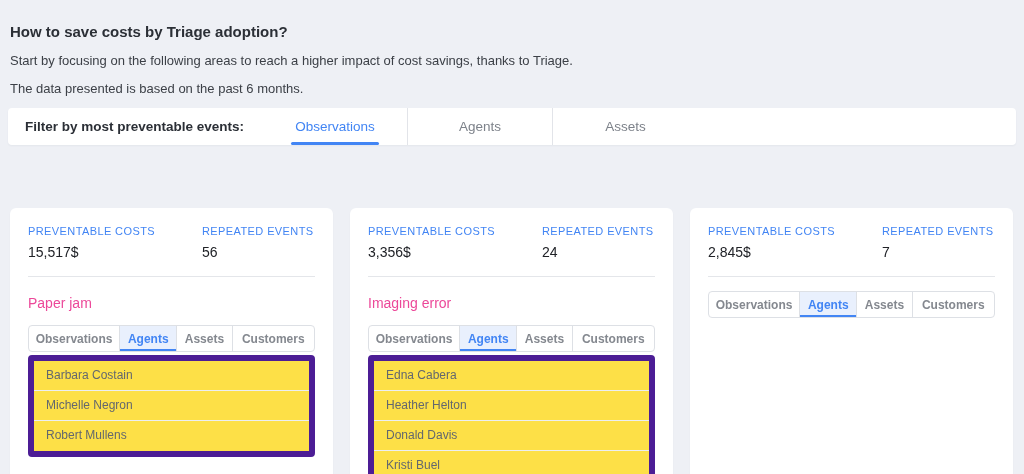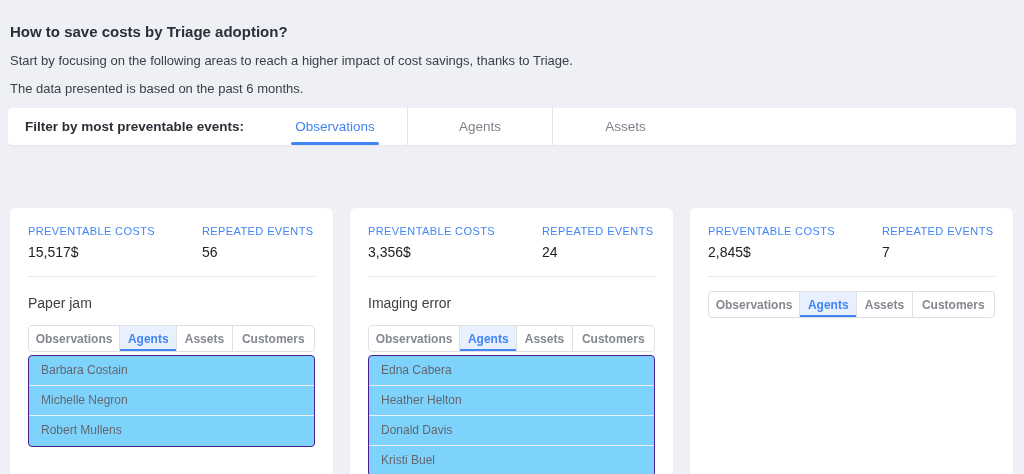--- a/index.html
+++ b/index.html
@@ -91,21 +91,21 @@
   }
   .card-divider {
     margin-top: 16px;
     border: none;
     border-top: 1px solid #e4e6ea;
   }
   .card-title {
     margin-top: 18px;
     font-size: 14px;
     font-weight: 500;
-    color: #404040;
+    color: #ec4899;
   }
 
   .inner-tabs {
     margin-top: 14px;
     display: flex;
     height: 27px;
     border: 1px solid #dde0e5;
     border-radius: 4px;
     overflow: hidden;
     background: #fff;
@@ -126,24 +126,24 @@
   .inner-tab.w-asse { flex: 56 0 0; }
   .inner-tab.w-cust { flex: 84 0 0; }
   .inner-tab.active {
     background: #e9f0fd;
     color: #4285f4;
     box-shadow: inset 0 -2px 0 #4285f4;
   }
 
   .people-list {
     margin-top: 3px;
-    border: 1px solid #4c1d95;
+    border: 6px solid #4c1d95;
     border-radius: 4px;
     overflow: hidden;
-    background: #7dd3fc;
+    background: #fde047;
   }
   .person-row {
     height: 30px;
     line-height: 29px;
     padding-left: 12px;
     font-size: 12px;
     color: #63676e;
     border-bottom: 1px solid #eceef1;
     cursor: pointer;
   }

